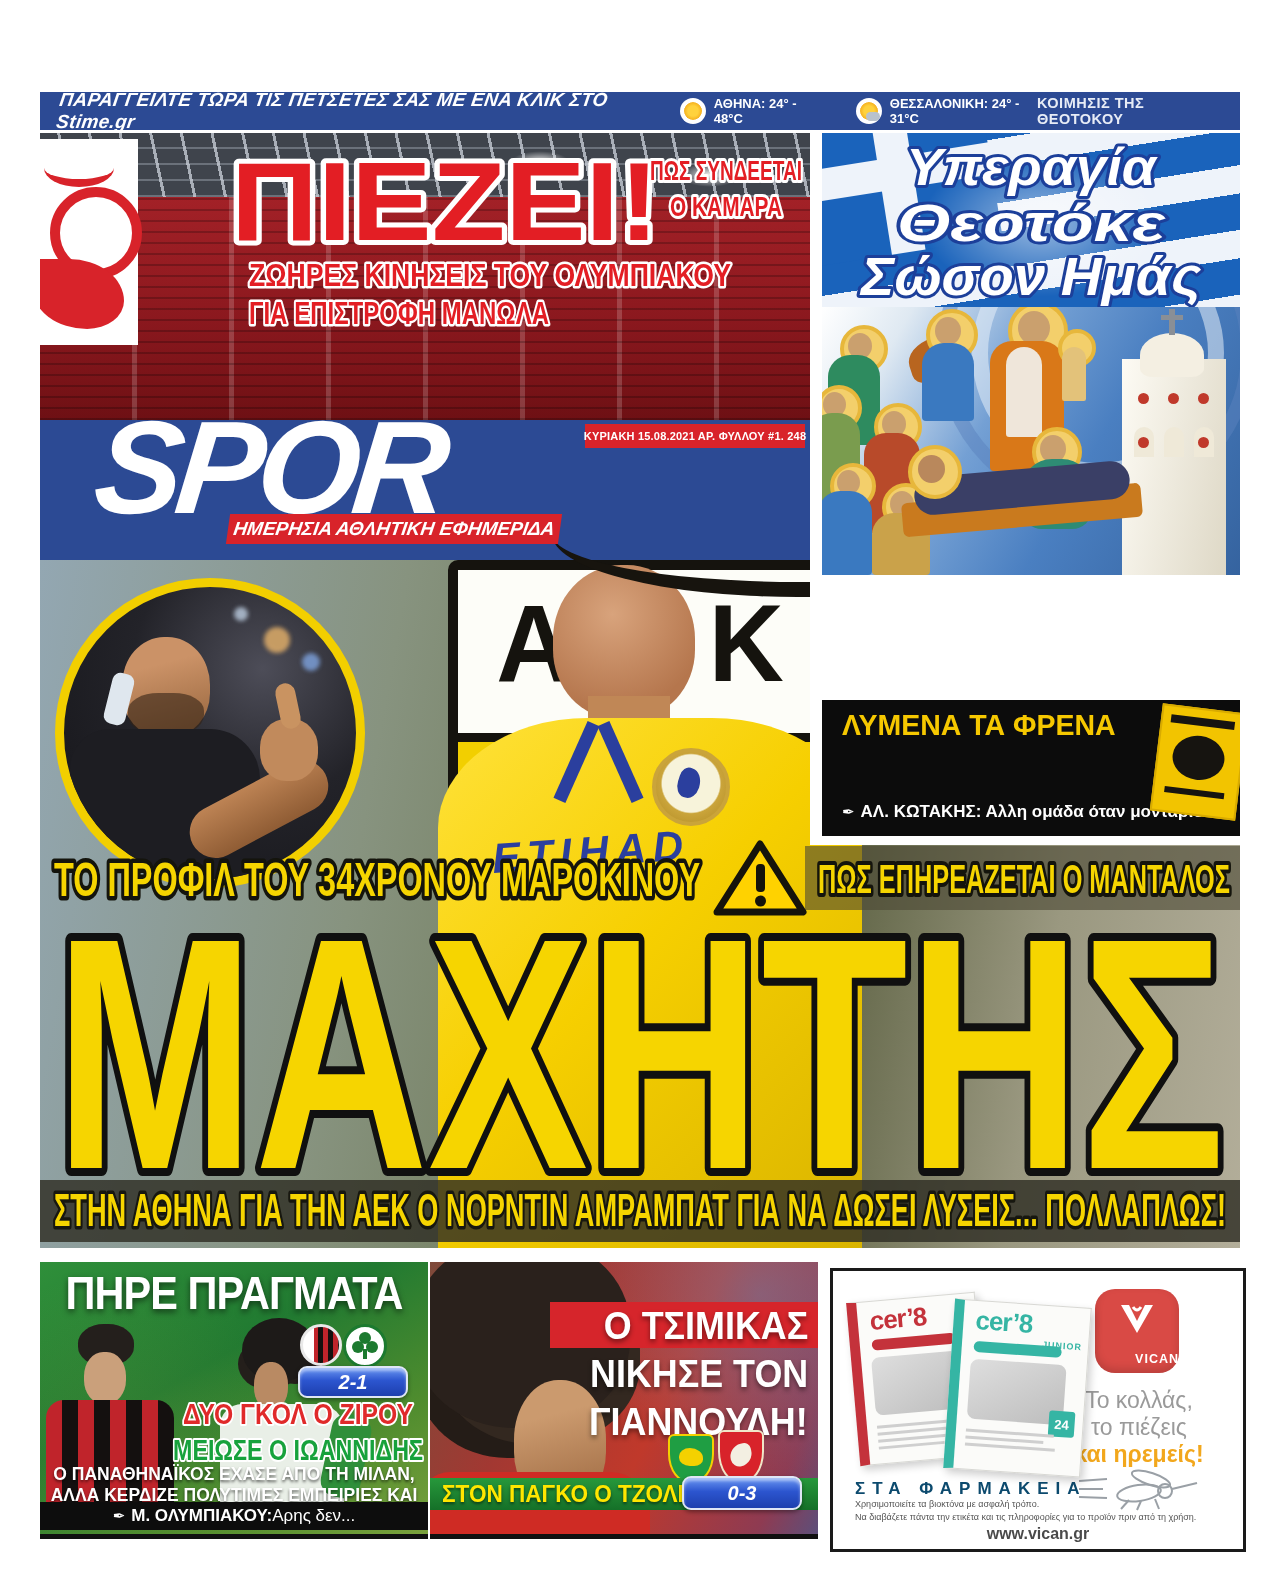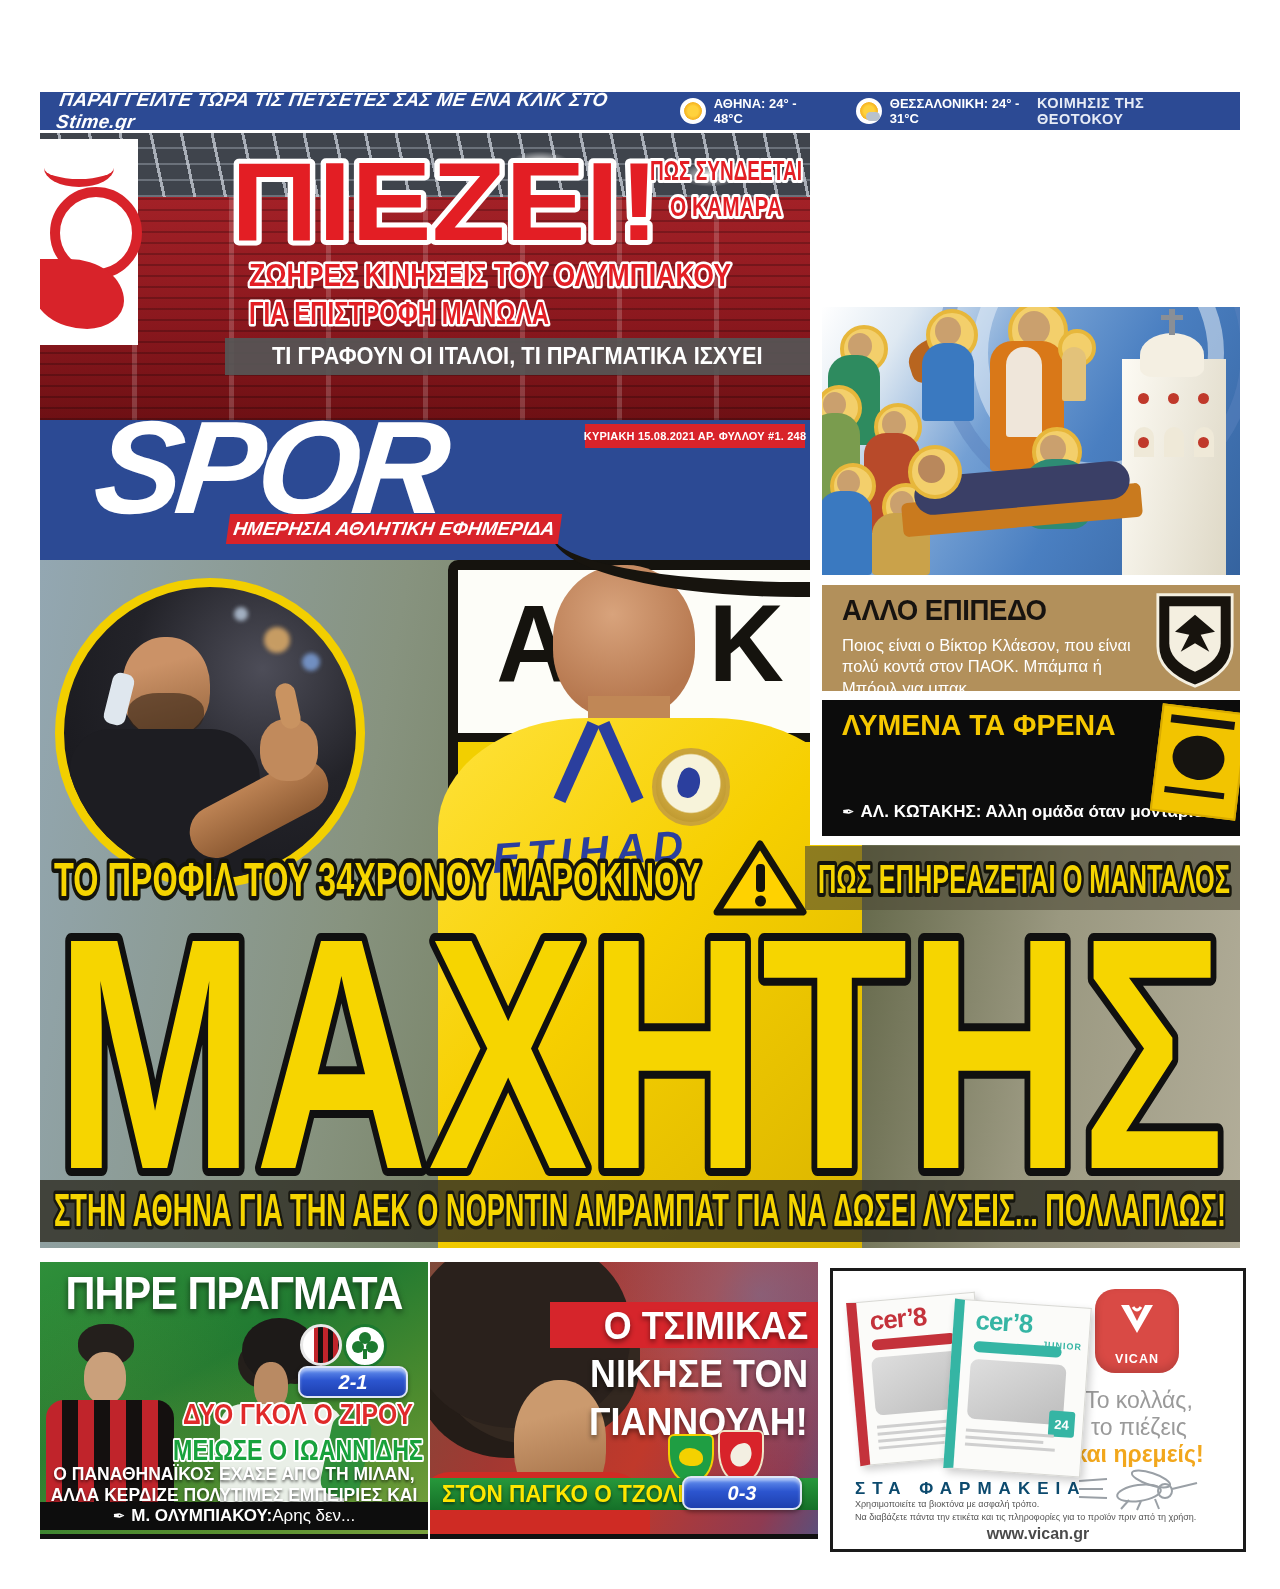--- a/index.html
+++ b/index.html
@@ -184,21 +184,21 @@
 
   
   #ad{left:830px;top:1268px;width:410px;height:278px;background:#fff;border:3px solid #1a1a1a;z-index:6;overflow:hidden;}
   .cbox{position:absolute;background:#fbfbf9;border:1px solid #d8d8d4;box-shadow:3px 4px 8px rgba(0,0,0,.2);}
   .cer{position:absolute;font-weight:bold;font-size:26px;letter-spacing:-1px;}
   .capsule{position:absolute;height:11px;border-radius:6px;}
   .babby{position:absolute;background:linear-gradient(150deg,#dedede,#bdbdbd);border-radius:8px;}
   .greyline{position:absolute;height:3px;background:#cfcfcf;}
   #vican{position:absolute;left:262px;top:18px;width:84px;height:84px;background:#d94a45;border-radius:20px;
          box-shadow:inset 0 -4px 8px rgba(0,0,0,.15);}
-  #vicantxt{position:absolute;left:0;bottom:7px;width:100%;text-align:center;color:#fff;font-weight:bold;font-size:12.5px;letter-spacing:1px;}
+  #vicantxt{position:absolute;left:0;bottom:7px;width:100%;text-align:right;color:#fff;font-weight:bold;font-size:12.5px;letter-spacing:1px;}
   .adline{position:absolute;left:216px;width:180px;text-align:center;font-size:23px;color:#9a9a9a;font-weight:500;}
   .adline.orange{color:#f2a71c;font-weight:bold;}
   #pharm{position:absolute;left:22px;top:208px;font-size:17px;font-weight:bold;letter-spacing:7px;color:#0c4a6e;}
   .disc{position:absolute;left:22px;font-size:9px;color:#555;white-space:nowrap;}
   #adurl{position:absolute;left:0;top:254px;width:100%;text-align:center;font-size:16px;font-weight:bold;color:#4a4a4a;}
 </style>
 </head>
 <body>
 
 <div id="page">
@@ -239,33 +239,41 @@
     <text x="220" y="100" text-anchor="middle" font-size="112" font-weight="bold" fill="#e31e24" stroke="#ffffff" stroke-width="10" stroke-linejoin="round" paint-order="stroke" textLength="428" lengthAdjust="spacingAndGlyphs">ΠΙΕΖΕΙ!</text>
   </svg>
   <svg class="abs z7" style="left:646px;top:150px;" width="160" height="84" viewBox="0 0 160 84">
     <text x="80" y="30" text-anchor="middle" font-size="27" font-weight="bold" fill="#e31e24" stroke="#ffffff" stroke-width="6" stroke-linejoin="round" paint-order="stroke" textLength="152" lengthAdjust="spacingAndGlyphs">ΠΩΣ ΣΥΝΔΕΕΤΑΙ</text>
     <text x="80" y="66" text-anchor="middle" font-size="27" font-weight="bold" fill="#e31e24" stroke="#ffffff" stroke-width="6" stroke-linejoin="round" paint-order="stroke" textLength="112" lengthAdjust="spacingAndGlyphs">Ο ΚΑΜΑΡΑ</text>
   </svg>
   <svg class="abs z7" style="left:245px;top:256px;" width="500" height="80" viewBox="0 0 500 80">
     <text x="4" y="30" font-size="31" font-weight="bold" fill="#e31e24" stroke="#ffffff" stroke-width="5" stroke-linejoin="round" paint-order="stroke" textLength="482" lengthAdjust="spacingAndGlyphs">ΖΩΗΡΕΣ ΚΙΝΗΣΕΙΣ ΤΟΥ ΟΛΥΜΠΙΑΚΟΥ</text>
     <text x="4" y="68" font-size="31" font-weight="bold" fill="#e31e24" stroke="#ffffff" stroke-width="5" stroke-linejoin="round" paint-order="stroke" textLength="300" lengthAdjust="spacingAndGlyphs">ΓΙΑ ΕΠΙΣΤΡΟΦΗ ΜΑΝΩΛΑ</text>
   </svg>
-  <div class="abs z7" style="left:225px;top:338px;width:585px;height:37px;background:rgba(86,86,86,.92);
-       display:flex;align-items:center;justify-content:center;color:#fff;font-weight:bold;font-size:23px;">
-    <span style="transform:scaleX(.95);white-space:nowrap;">ΤΙ ΓΡΑΦΟΥΝ ΟΙ ΙΤΑΛΟΙ, ΤΙ ΠΡΑΓΜΑΤΙΚΑ ΙΣΧΥΕΙ</span>
-  </div>
 
   <div id="masthead" class="abs"></div>
   <div id="crestcurve" class="abs"></div>
   <div id="spor" class="abs">SPOR</div>
   <div id="issue" class="abs nowrap">ΚΥΡΙΑΚΗ 15.08.2021 ΑΡ. ΦΥΛΛΟΥ #1. 248</div>
   <div id="tagline" class="abs">ΗΜΕΡΗΣΙΑ ΑΘΛΗΤΙΚΗ ΕΦΗΜΕΡΙΔΑ</div>
 
   <div id="rspacer" class="abs"></div>
 
+  <div id="flagblk" class="abs">
+    <div class="stripes"></div>
+    <div class="flagsq"></div>
+    <div class="fcrossv"></div>
+    <div class="fcrossh"></div>
+    <div class="fsheen"></div>
+    <svg style="position:absolute;left:0;top:0;" width="418" height="174" viewBox="0 0 418 174">
+      <text x="209" y="52" text-anchor="middle" font-size="52" font-weight="bold" font-style="italic" font-family="Liberation Serif, DejaVu Serif, serif" fill="#ffffff" stroke="#1c3f9a" stroke-width="6" stroke-linejoin="round" paint-order="stroke" textLength="250" lengthAdjust="spacingAndGlyphs">Υπεραγία</text>
+      <text x="209" y="108" text-anchor="middle" font-size="52" font-weight="bold" font-style="italic" font-family="Liberation Serif, DejaVu Serif, serif" fill="#ffffff" stroke="#1c3f9a" stroke-width="6" stroke-linejoin="round" paint-order="stroke" textLength="268" lengthAdjust="spacingAndGlyphs">Θεοτόκε</text>
+      <text x="209" y="162" text-anchor="middle" font-size="54" font-weight="bold" font-style="italic" font-family="Liberation Serif, DejaVu Serif, serif" fill="#ffffff" stroke="#1c3f9a" stroke-width="6" stroke-linejoin="round" paint-order="stroke" textLength="340" lengthAdjust="spacingAndGlyphs">Σώσον Ημάς</text>
+    </svg>
+  </div>
 
   <div id="painting" class="abs">
     <div class="ring2"></div>
     <div class="ring1"></div>
     <div id="church"></div>
     <div id="dome"></div>
     <div id="ccross"></div>
     <div id="ccross2"></div>
     <span class="arch" style="left:312px;top:120px;"></span>
     <span class="arch" style="left:342px;top:120px;"></span>
@@ -306,29 +314,20 @@
     <span class="halo" style="left:210px;top:120px;width:42px;height:42px;"></span>
     <span class="head" style="left:218px;top:128px;width:26px;height:28px;"></span>
     <span class="robe" style="left:200px;top:152px;width:70px;height:70px;background:#2e8b74;border-radius:30px 30px 20px 20px;"></span>
 
     <div id="bier"></div>
     <div id="mary"></div>
     <span class="halo" style="left:86px;top:138px;width:46px;height:46px;"></span>
     <span class="head" style="left:96px;top:148px;width:27px;height:28px;background:#b9885c;"></span>
   </div>
 
-  <div id="paokpanel" class="abs">
-    <h2>ΑΛΛΟ ΕΠΙΠΕΔΟ</h2>
-    <div id="paokbody">Ποιος είναι ο Βίκτορ Κλάεσον, που είναι πολύ κοντά στον ΠΑΟΚ. Μπάμπα ή Μπόριλ για μπακ</div>
-    <svg style="position:absolute;left:330px;top:4px;" width="86" height="100" viewBox="0 0 60 70">
-      <path d="M4 4 H56 V40 Q56 58 30 68 Q4 58 4 40 Z" fill="#17130d" stroke="#f4efe0" stroke-width="2"></path>
-      <path d="M12 12 H48 V38 Q48 50 30 58 Q12 50 12 38 Z" fill="#f4efe0"></path>
-      <path d="M30 18 L44 30 L34 32 L40 44 L30 38 L20 44 L26 32 L16 30 Z" fill="#17130d"></path>
-    </svg>
-  </div>
 
   <div id="arispanel" class="abs">
     <h2>ΛΥΜΕΝΑ ΤΑ ΦΡΕΝΑ</h2>
     <div id="arisnote">
       <span class="pen">✒</span><span>ΑΛ. ΚΩΤΑΚΗΣ:</span><span style="font-weight:600;"> Αλλη ομάδα όταν μονταριστεί</span>
     </div>
     <div style="position:absolute;left:334px;top:8px;width:82px;height:104px;background:#f2c400;transform:rotate(7deg);
                 border:2px solid #d8ab00;">
       <span style="position:absolute;left:14px;top:26px;width:52px;height:44px;border-radius:50%;background:#161410;"></span>
       <span style="position:absolute;left:8px;top:8px;width:64px;height:8px;background:#161410;"></span>

